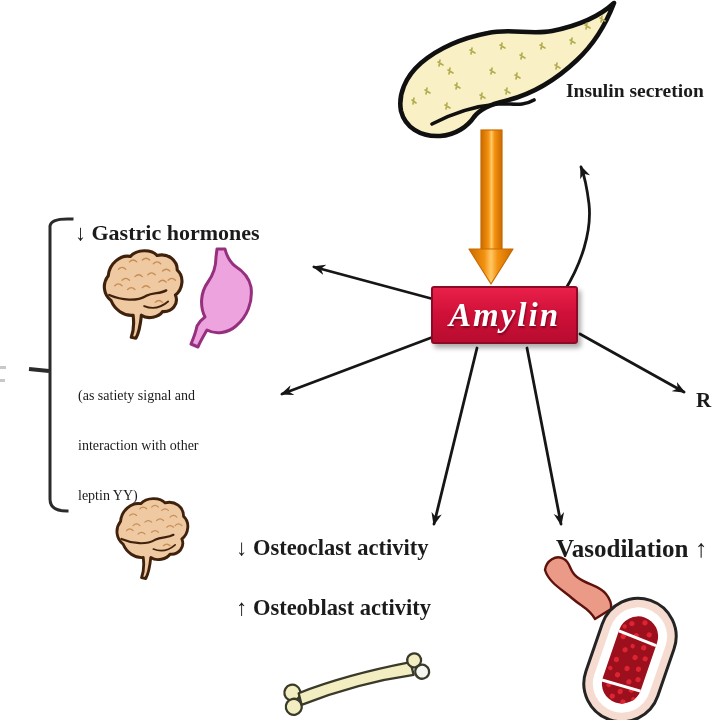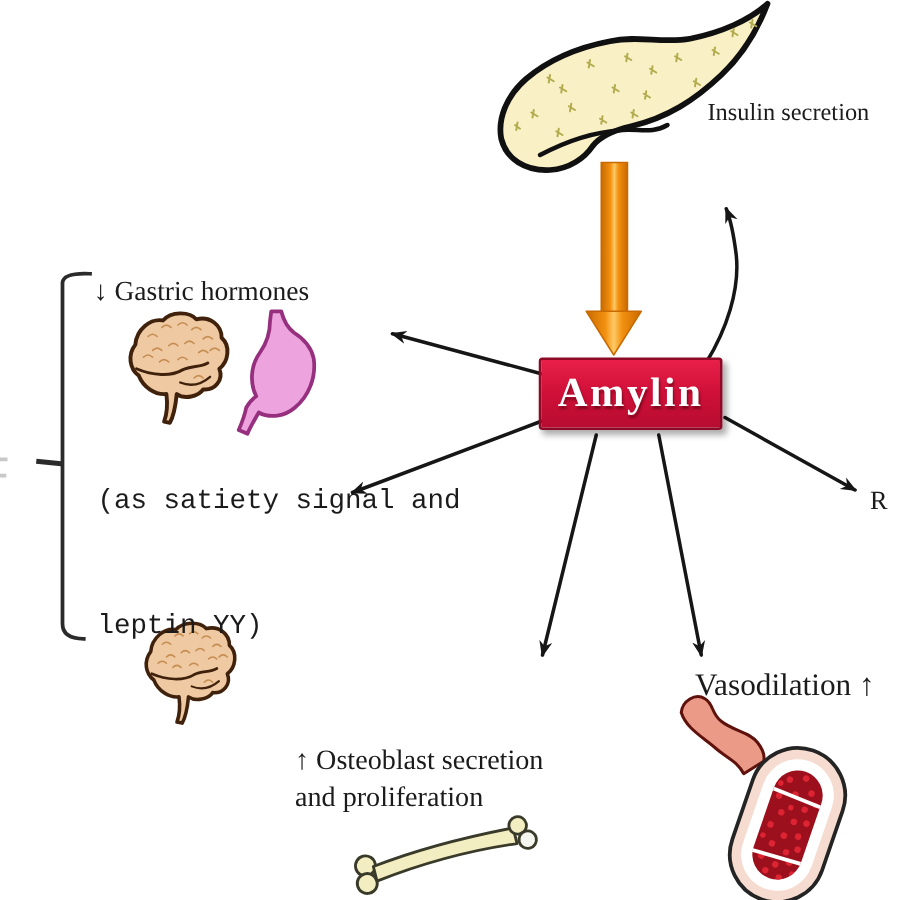--- a/index.html
+++ b/index.html
@@ -3,36 +3,37 @@
 <meta charset="utf-8">
 <style>
   html,body{margin:0;padding:0;background:#fff;}
   #stage{
     position:relative;width:720px;height:720px;overflow:hidden;
     background:var(--bg,#fff);
     font-family:"Liberation Serif", serif;
   }
   .t{
     position:absolute;white-space:nowrap;color:var(--text,#1b1b1b);
-    font-family:"Liberation Serif", serif;line-height:1.15;
+    font-family:"Liberation Serif", serif;line-height:1.15;font-weight:bold;
   }
   #gfx{position:absolute;left:0;top:0;width:720px;height:720px;}
   #amylin-box{
     position:absolute;left:431px;top:286px;width:147px;height:58px;
     display:flex;align-items:center;justify-content:center;
     background:linear-gradient(180deg,var(--amylin-red-top,#e8204a) 0%,#d01038 48%,var(--amylin-red-bottom,#b80c30) 100%);
     border:2px solid var(--amylin-border,#8c0a26);border-radius:3px;
     box-shadow:3px 4px 5px rgba(0,0,0,.33);
     box-sizing:border-box;
   }
   #amylin-box span{
     color:#fff;font-weight:bold;font-size:33px;letter-spacing:2px;
     text-shadow:1px 2px 2px rgba(70,0,12,.55);
+    font-style:italic;
   }
-  .note-line{position:absolute;left:78px;white-space:nowrap;color:var(--text,#1b1b1b);font-size:22px;font-family:Liberation Mono, monospace;}
+  .note-line{position:absolute;left:78px;white-space:nowrap;color:var(--text,#1b1b1b);font-size:14px;}
   .edge-dash{position:absolute;background:#9a9a9a;opacity:.55;}
 </style>
 </head>
 <body>
 
 <div id="stage">
 
   <svg id="gfx" viewBox="0 0 720 720">
     <defs>
       <marker id="ah" viewBox="0 0 11 9" refX="9.5" refY="4.5" markerWidth="4.6" markerHeight="4.2" orient="auto">
@@ -172,24 +173,25 @@
 
   <div id="amylin-box">
     <span>Amylin</span>
   </div>
 
   <div class="t" style="left:566px;top:80px;font-size:19.5px">Insulin secretion</div>
 
   <div class="t" style="left:75px;top:220px;font-size:22px">↓ Gastric hormones</div>
 
   <div class="note-line" style="top:388px">(as satiety signal and</div>
+  <div class="note-line" style="top:438px">interaction with other</div>
   <div class="note-line" style="top:488px">leptin YY)</div>
 
-  <div class="t" style="left:236px;top:595px;font-size:22.5px">↑ Osteoblast secretion</div>
-  <div class="t" style="left:236px;top:625px;font-size:22.5px">and proliferation</div>
+  <div class="t" style="left:236px;top:535px;font-size:22.5px">↓ Osteoclast activity</div>
+  <div class="t" style="left:236px;top:595px;font-size:22.5px">↑ Osteoblast activity</div>
 
   <div class="t" style="left:556px;top:535px;font-size:25px">Vasodilation ↑</div>
 
   <div class="t" style="left:696px;top:388px;font-size:21px">R</div>
 
   <div class="edge-dash" style="left:0;top:366px;width:6px;height:3px"></div>
   <div class="edge-dash" style="left:0;top:379px;width:5px;height:3px"></div>
 
 </div>
 

